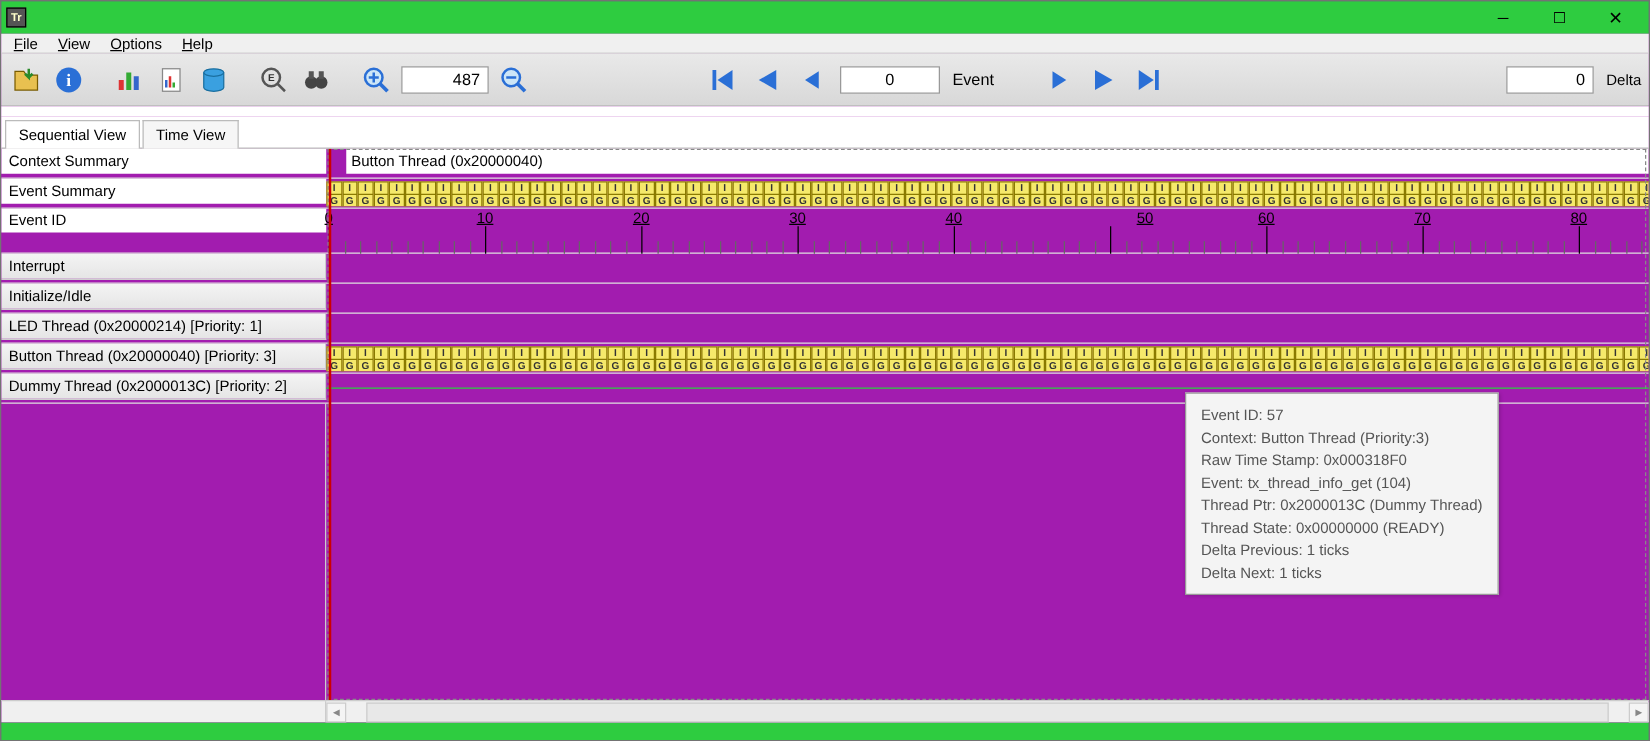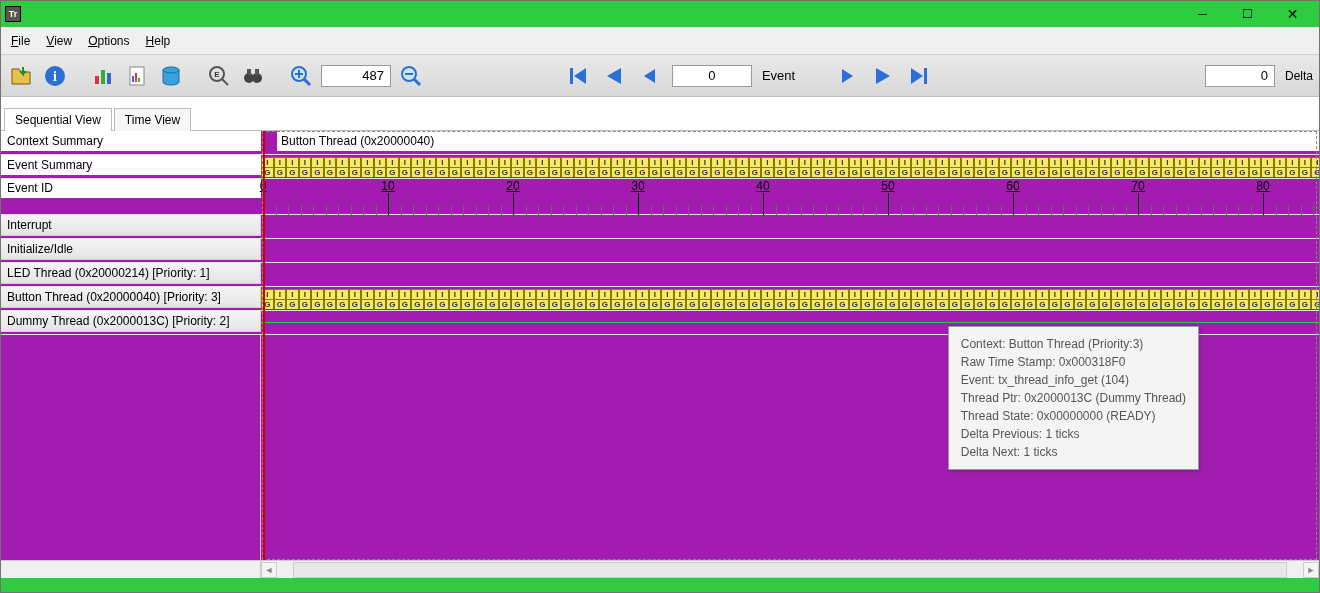--- a/index.html
+++ b/index.html
@@ -4,21 +4,21 @@
 <style>
   * { box-sizing: border-box; margin: 0; padding: 0; }
   body { font-family: "Segoe UI", Tahoma, sans-serif; font-size: 12px; background: #fff; overflow: hidden; width: 1320px; height: 593px; }
   .window { width: 1320px; height: 593px; border: 1px solid #737373; display: flex; flex-direction: column; background: #a21caf; }
   .titlebar { height: 26px; background: #2ecc40; display: flex; align-items: center; padding: 0 4px; color: #000; }
   .titlebar .icon { width: 16px; height: 16px; background: #555; margin-right: 6px; display:flex; align-items:center; justify-content:center; color:#ffc; font-size:9px; font-weight:bold; border:1px solid #000;}
   .titlebar .title { flex: 0 0 auto; font-size: 12px; }
   .titlebar .spacer { flex: 1; }
   .winbtn { width: 45px; height: 26px; display: flex; align-items: center; justify-content: center; font-size: 12px; }
   .winbtn.close { font-size: 14px; }
-  .menubar { height: 28px; background: #f0f0f0; border-bottom: 1px solid #d0d0d0; display: flex; align-items: center; padding: 0 4px; gap: 4px; }
+  .menubar { height: 16px; background: #f0f0f0; border-bottom: 1px solid #d0d0d0; display: flex; align-items: center; padding: 0 4px; gap: 4px; }
   .menuitem { padding: 2px 6px; }
   .menuitem span.u { text-decoration: underline; }
   .toolbar { height: 42px; background: linear-gradient(#e9e9e9,#d8d8d8); border-bottom: 1px solid #bfbfbf; display: flex; align-items: center; padding: 0 6px; gap: 6px; }
   .tbtn { width: 28px; height: 28px; display:flex; align-items:center; justify-content:center; border-radius:3px; }
   .tbtn svg { display:block; }
   .sep { width: 8px; }
   .numbox { width: 70px; height: 22px; border: 1px solid #999; background: #fff; text-align: right; padding: 2px 6px; font-size: 13px; }
   .toolbar .midgroup { margin-left: auto; margin-right: auto; display:flex; align-items:center; gap:8px; }
   .toolbar .rightgroup { display:flex; align-items:center; gap:6px; margin-left:auto;}
   .eventlabel { font-size: 13px; margin-left: 2px; margin-right: 30px;}
@@ -603,21 +603,21 @@
             <div class="min" style="left:514.5px"></div>
             <div class="min" style="left:527px"></div>
             <div class="min" style="left:539.5px"></div>
             <div class="min" style="left:552px"></div>
             <div class="min" style="left:564.5px"></div>
             <div class="min" style="left:577px"></div>
             <div class="min" style="left:589.5px"></div>
             <div class="min" style="left:602px"></div>
             <div class="min" style="left:614.5px"></div>
             <div class="maj" style="left:627px"></div>
-            <div class="lbl" style="left:627px">50</div>
+            <div class="lbl" style="left:655px">50</div>
             <div class="min" style="left:639.5px"></div>
             <div class="min" style="left:652px"></div>
             <div class="min" style="left:664.5px"></div>
             <div class="min" style="left:677px"></div>
             <div class="min" style="left:689.5px"></div>
             <div class="min" style="left:702px"></div>
             <div class="min" style="left:714.5px"></div>
             <div class="min" style="left:727px"></div>
             <div class="min" style="left:739.5px"></div>
             <div class="maj" style="left:752px"></div>
@@ -1017,20 +1017,21 @@
         <div class="greenline" style="left:0; top:11px;"></div>
       </div>
     </div>
 
     <div style="flex:1; display:flex;">
       <div style="width:260px; border-right:1px solid #ccc;"></div>
       <div class="body grid" style="flex:1;"></div>
     </div>
 
     <div class="tooltip" style="top:195px; right:120px;">
+      <div>Event ID:  57</div>
       <div>Context:   Button Thread (Priority:3)</div>
       <div>Raw Time Stamp:   0x000318F0</div>
       <div>Event:   tx_thread_info_get (104)</div>
       <div>Thread Ptr:   0x2000013C (Dummy Thread)</div>
       <div>Thread State:   0x00000000 (READY)</div>
       <div>Delta Previous:   1 ticks</div>
       <div>Delta Next:   1 ticks</div>
     </div>
 
     <div class="hscroll">

